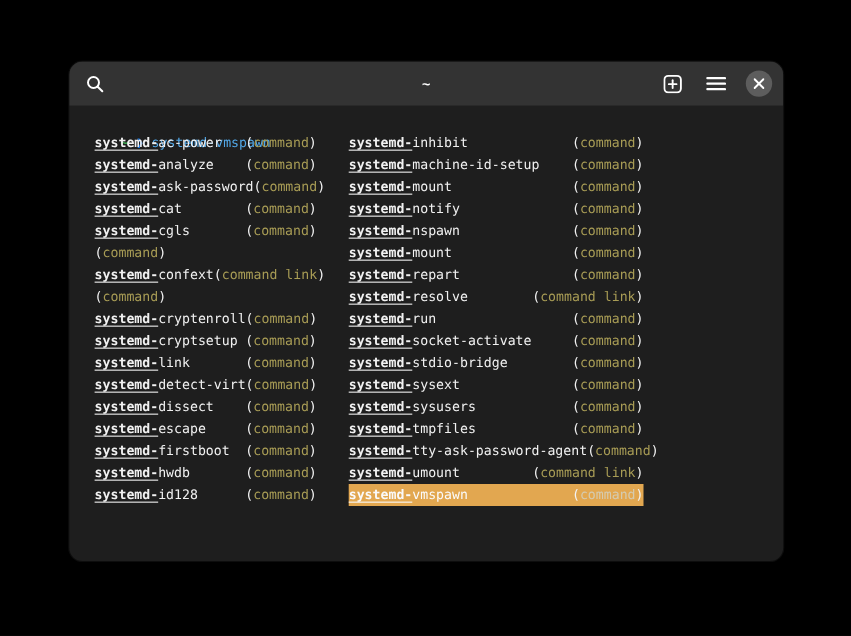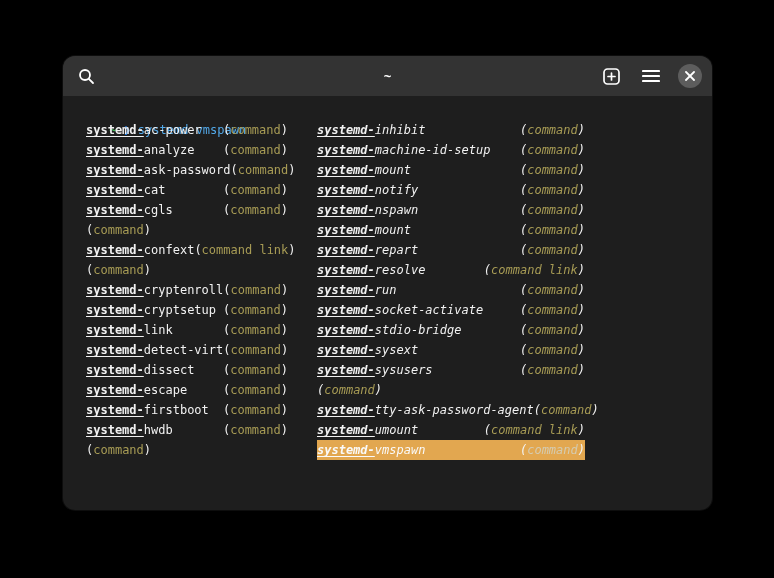--- a/index.html
+++ b/index.html
@@ -46,21 +46,21 @@
   .prompt-line { height:20px; white-space:pre; }
   .p-cwd { color: var(--prompt-cwd, #3fae53); font-weight:bold; }
   .p-sym {
     color: var(--prompt-symbol, #2079df); font-weight:bold; margin:0 7px;
     font-family:"DejaVu Sans Mono","DejaVu Sans",monospace;
   }
   .p-cmd { color: var(--prompt-command, #52a8e8); }
   .columns { display:flex; gap:9px; }
   .col { display:flex; flex-direction:column; }
   .col[data-col="0"] { width:222px; }
-  .col[data-col="1"] { width:288px;font-style:italic; }
+  .col[data-col="1"] { width:288px; }
   .item {
     display:flex; justify-content:space-between; align-items:center;
     height:20px; white-space:pre;margin-left:20px;
   }
   .name { color: var(--text, #f1f1f1); }
   .prefix {
     font-weight:bold;
     text-decoration:underline;
     text-underline-offset:2px;
     text-decoration-thickness:1px;
@@ -138,37 +138,37 @@
           <div class="item"><span class="name"><span class="prefix">systemd-</span><span class="suffix">confext</span></span><span class="annot">(<span class="aword">command link</span>)</span></div>
           <div class="item"><span class="annot">(<span class="aword">command</span>)</span></div>
           <div class="item"><span class="name"><span class="prefix">systemd-</span><span class="suffix">cryptenroll</span></span><span class="annot">(<span class="aword">command</span>)</span></div>
           <div class="item"><span class="name"><span class="prefix">systemd-</span><span class="suffix">cryptsetup</span></span><span class="annot">(<span class="aword">command</span>)</span></div>
           <div class="item"><span class="name"><span class="prefix">systemd-</span><span class="suffix">link</span></span><span class="annot">(<span class="aword">command</span>)</span></div>
           <div class="item"><span class="name"><span class="prefix">systemd-</span><span class="suffix">detect-virt</span></span><span class="annot">(<span class="aword">command</span>)</span></div>
           <div class="item"><span class="name"><span class="prefix">systemd-</span><span class="suffix">dissect</span></span><span class="annot">(<span class="aword">command</span>)</span></div>
           <div class="item"><span class="name"><span class="prefix">systemd-</span><span class="suffix">escape</span></span><span class="annot">(<span class="aword">command</span>)</span></div>
           <div class="item"><span class="name"><span class="prefix">systemd-</span><span class="suffix">firstboot</span></span><span class="annot">(<span class="aword">command</span>)</span></div>
           <div class="item"><span class="name"><span class="prefix">systemd-</span><span class="suffix">hwdb</span></span><span class="annot">(<span class="aword">command</span>)</span></div>
-          <div class="item"><span class="annot">(<span class="aword">command</span>)</span></div>
+          <div class="item"><span class="name"><span class="prefix">systemd-</span><span class="suffix">id128</span></span><span class="annot">(<span class="aword">command</span>)</span></div>
         </div>
       <div class="col" data-col="1">
           <div class="item"><span class="name"><span class="prefix">systemd-</span><span class="suffix">inhibit</span></span><span class="annot">(<span class="aword">command</span>)</span></div>
           <div class="item"><span class="name"><span class="prefix">systemd-</span><span class="suffix">machine-id-setup</span></span><span class="annot">(<span class="aword">command</span>)</span></div>
           <div class="item"><span class="name"><span class="prefix">systemd-</span><span class="suffix">mount</span></span><span class="annot">(<span class="aword">command</span>)</span></div>
           <div class="item"><span class="name"><span class="prefix">systemd-</span><span class="suffix">notify</span></span><span class="annot">(<span class="aword">command</span>)</span></div>
           <div class="item"><span class="name"><span class="prefix">systemd-</span><span class="suffix">nspawn</span></span><span class="annot">(<span class="aword">command</span>)</span></div>
           <div class="item"><span class="name"><span class="prefix">systemd-</span><span class="suffix">mount</span></span><span class="annot">(<span class="aword">command</span>)</span></div>
           <div class="item"><span class="name"><span class="prefix">systemd-</span><span class="suffix">repart</span></span><span class="annot">(<span class="aword">command</span>)</span></div>
           <div class="item"><span class="name"><span class="prefix">systemd-</span><span class="suffix">resolve</span></span><span class="annot">(<span class="aword">command link</span>)</span></div>
           <div class="item"><span class="name"><span class="prefix">systemd-</span><span class="suffix">run</span></span><span class="annot">(<span class="aword">command</span>)</span></div>
           <div class="item"><span class="name"><span class="prefix">systemd-</span><span class="suffix">socket-activate</span></span><span class="annot">(<span class="aword">command</span>)</span></div>
           <div class="item"><span class="name"><span class="prefix">systemd-</span><span class="suffix">stdio-bridge</span></span><span class="annot">(<span class="aword">command</span>)</span></div>
           <div class="item"><span class="name"><span class="prefix">systemd-</span><span class="suffix">sysext</span></span><span class="annot">(<span class="aword">command</span>)</span></div>
           <div class="item"><span class="name"><span class="prefix">systemd-</span><span class="suffix">sysusers</span></span><span class="annot">(<span class="aword">command</span>)</span></div>
-          <div class="item"><span class="annot">(<span class="aword">command</span>)</span></div>
+          <div class="item"><span class="name"><span class="prefix">systemd-</span><span class="suffix">tmpfiles</span></span><span class="annot">(<span class="aword">command</span>)</span></div>
           <div class="item"><span class="name"><span class="prefix">systemd-</span><span class="suffix">tty-ask-password-agent</span></span><span class="annot">(<span class="aword">command</span>)</span></div>
           <div class="item"><span class="name"><span class="prefix">systemd-</span><span class="suffix">umount</span></span><span class="annot">(<span class="aword">command link</span>)</span></div>
           <div class="item selected"><span class="name"><span class="prefix">systemd-</span><span class="suffix">vmspawn</span></span><span class="annot">(<span class="aword">command</span>)</span></div>
         </div>
     </div>
   </div>
 
 </div>
 
 </body></html>

